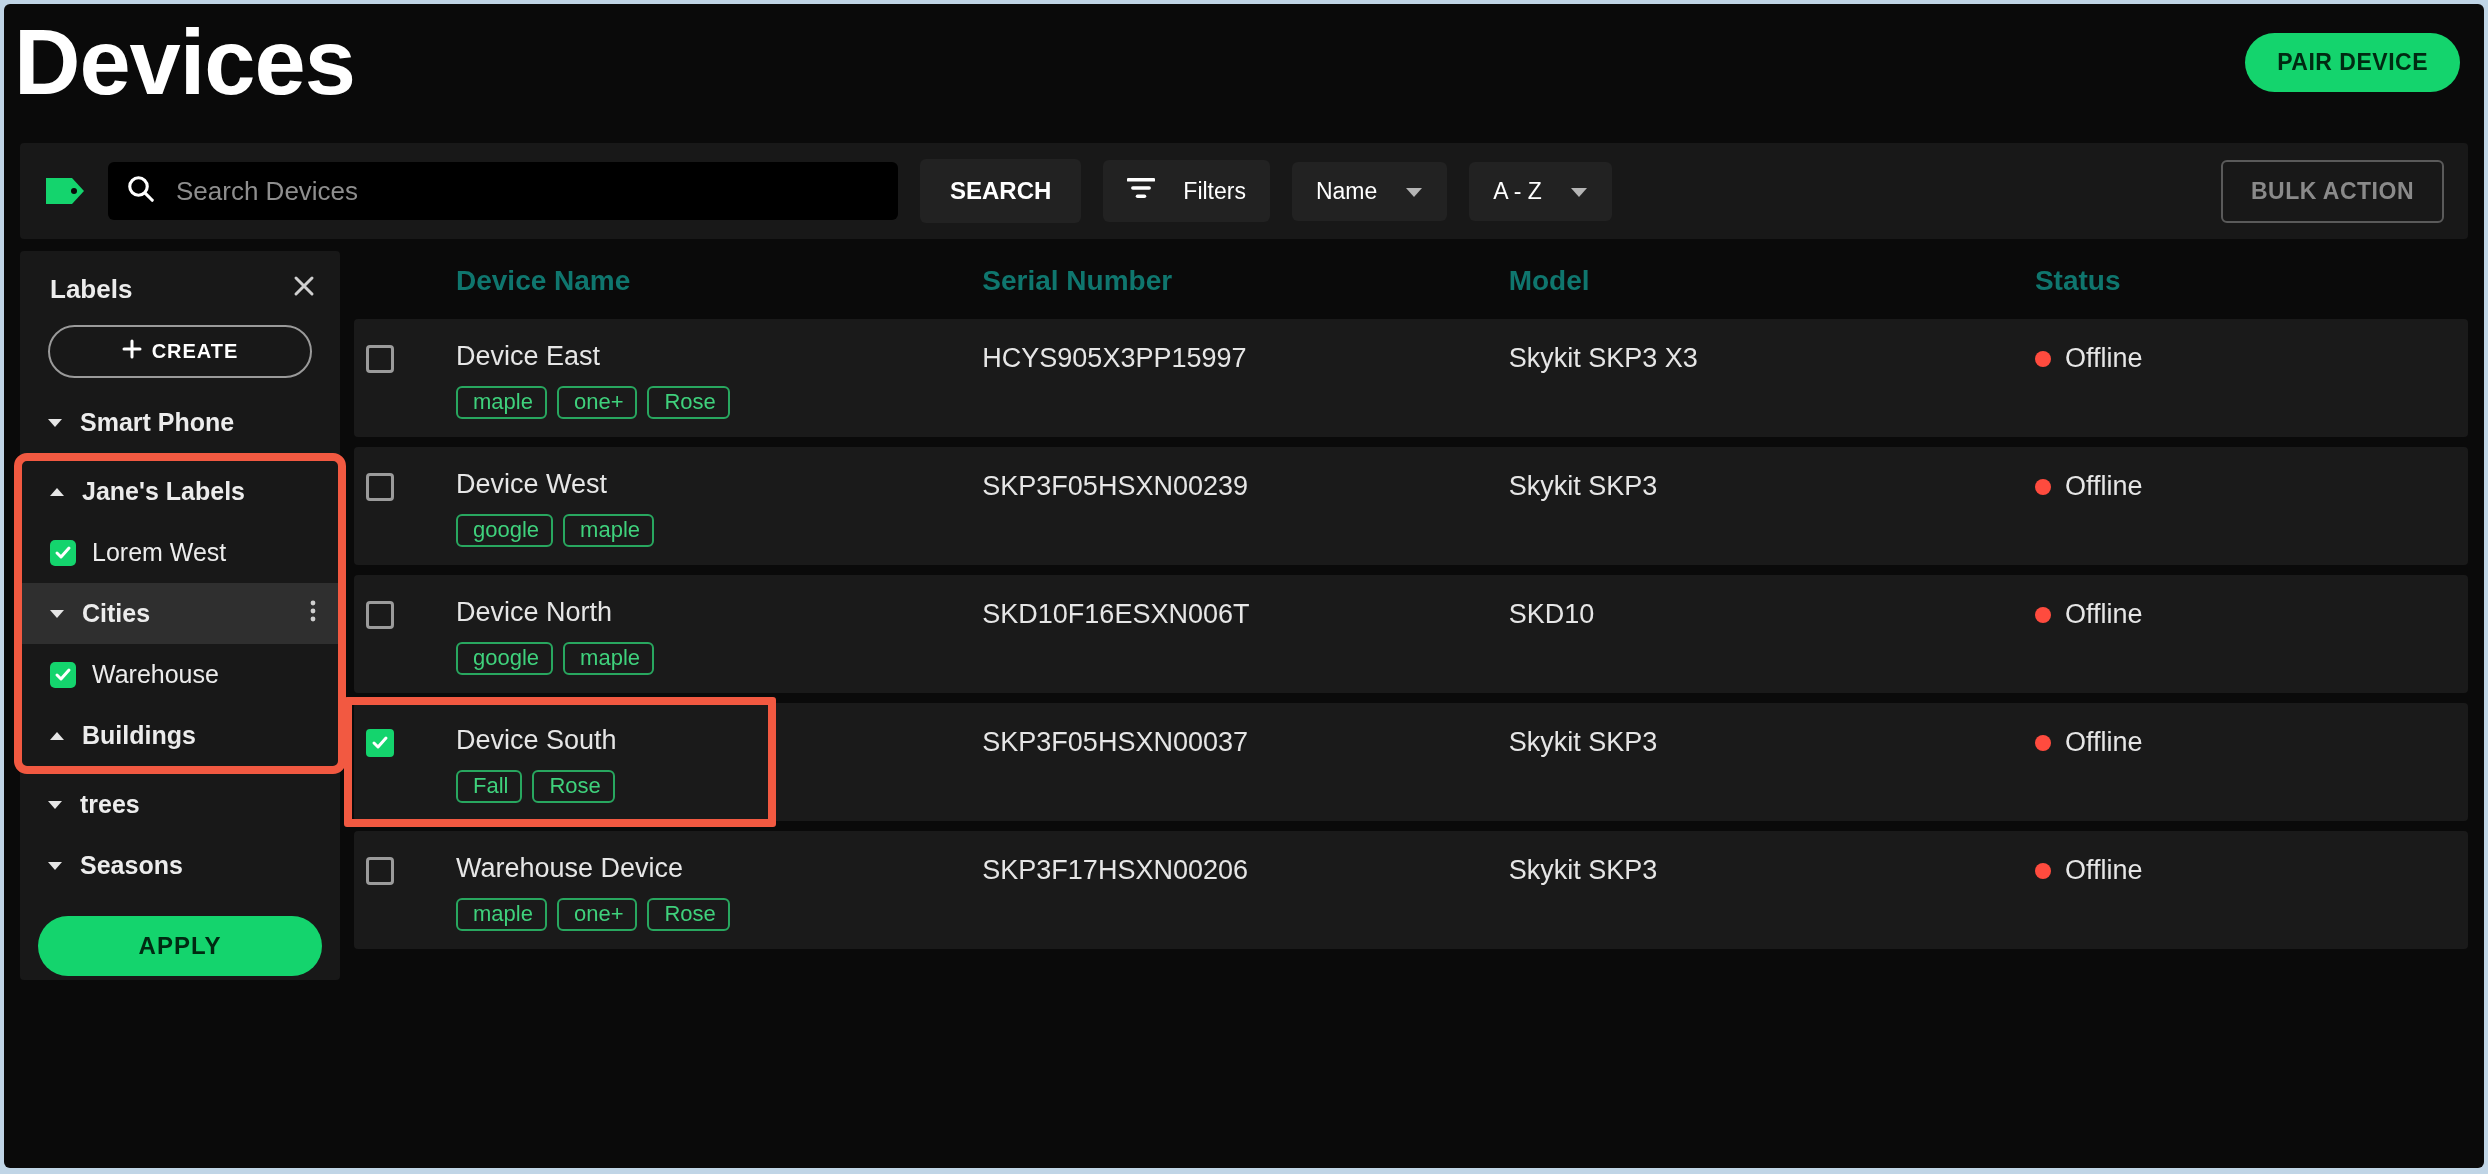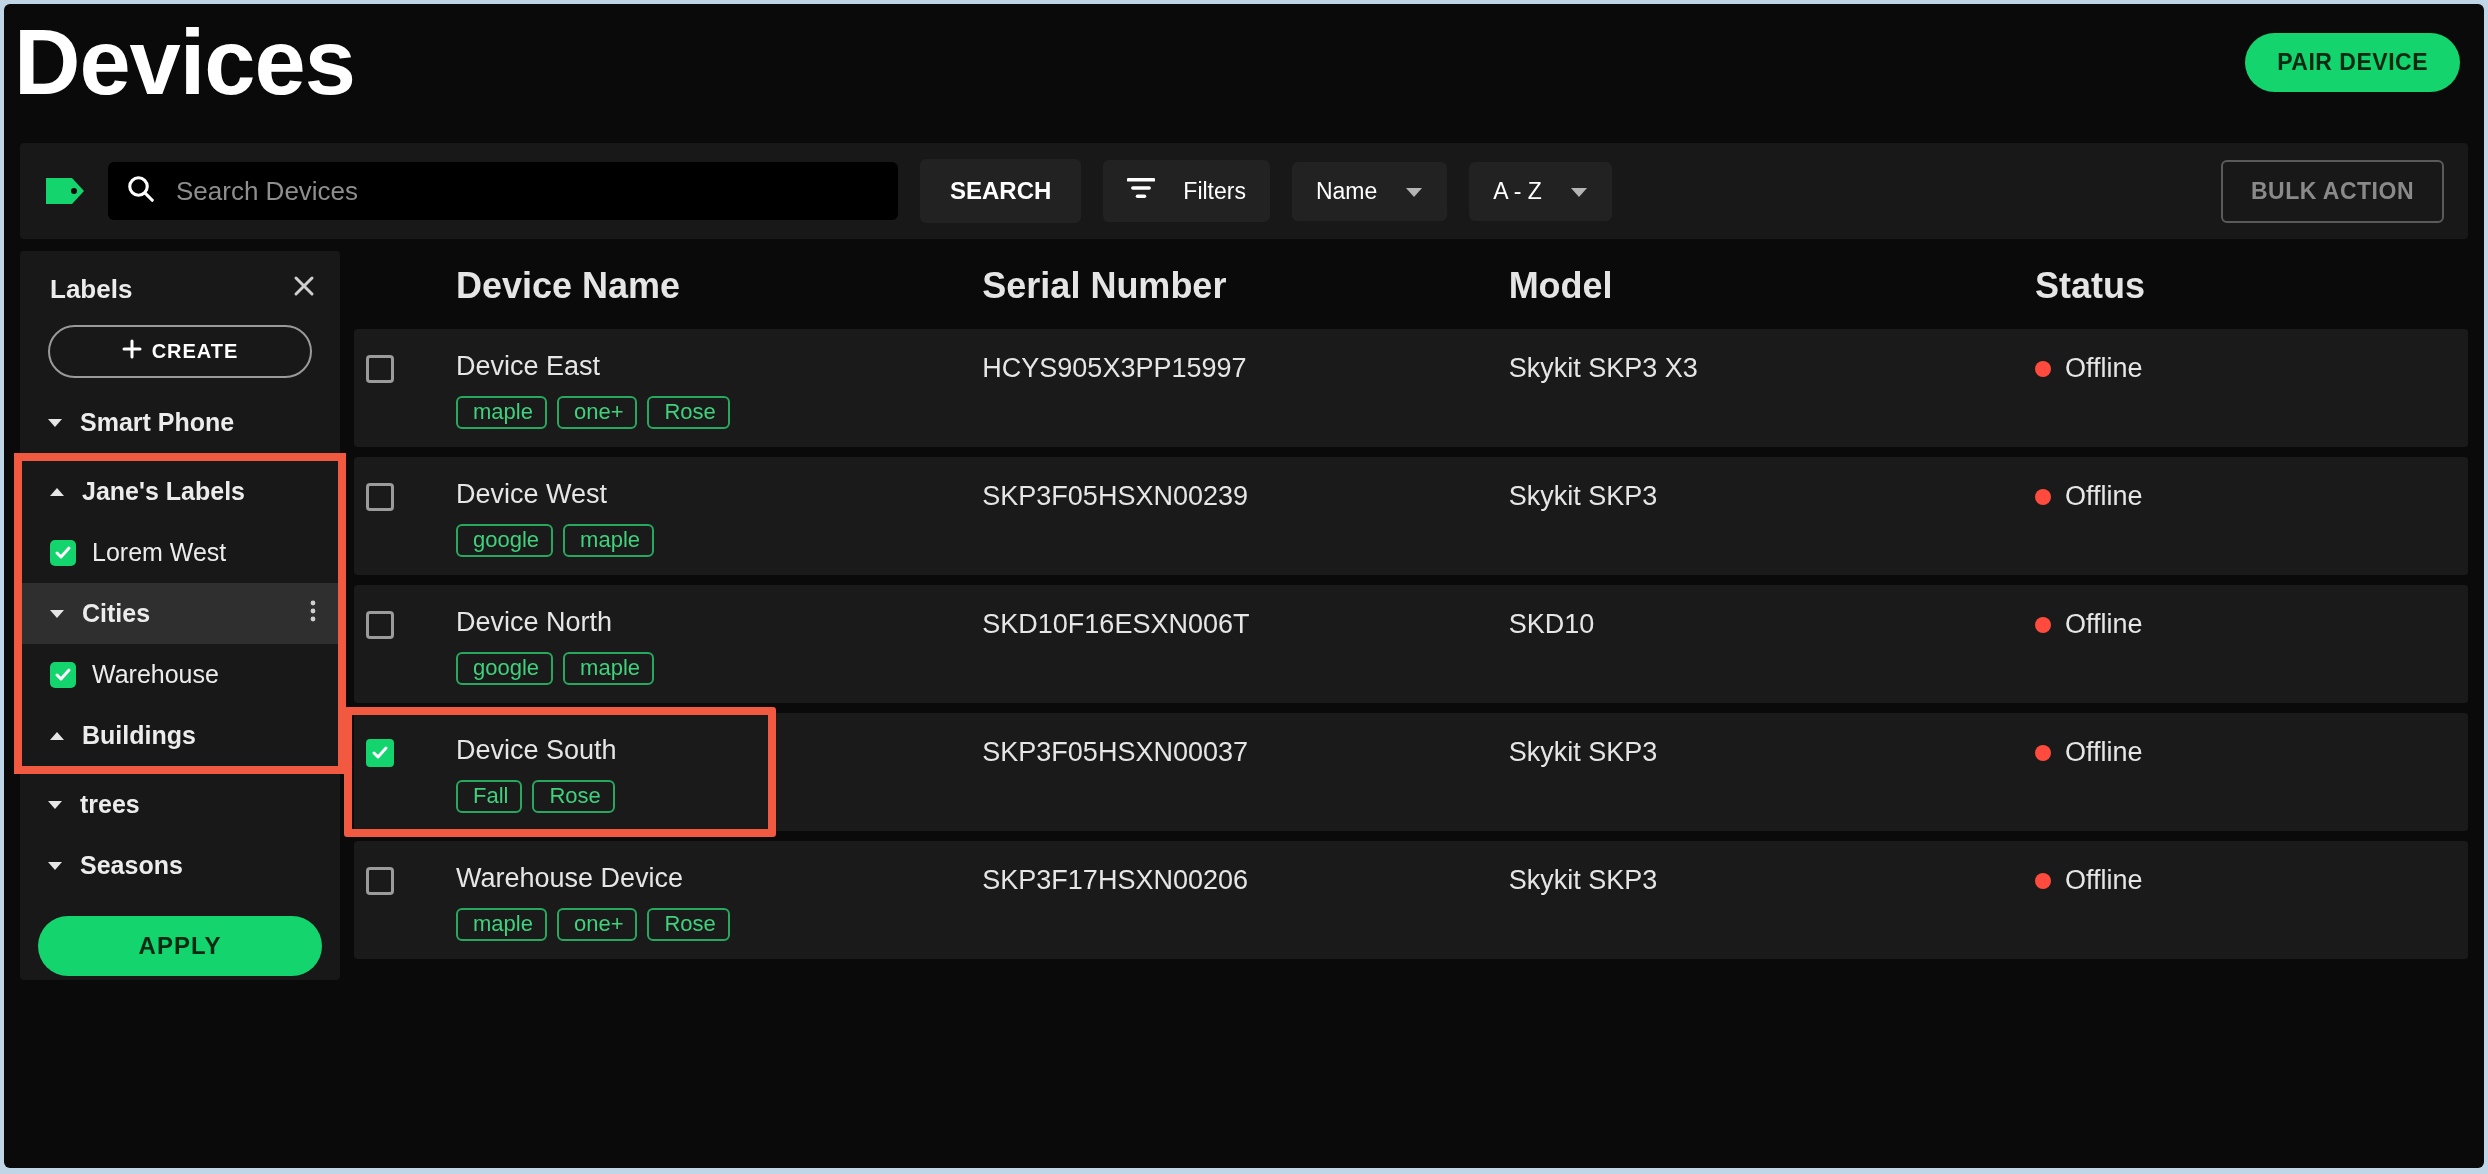--- a/index.html
+++ b/index.html
@@ -159,21 +159,21 @@
   .checkbox {
     width: 26px; height: 26px; border-radius: 5px;
     display: inline-flex; align-items: center; justify-content: center;
     flex-shrink: 0;
   }
   .checkbox.checked { background: var(--green); }
   .checkbox.checked svg path { stroke: #fff; }
   .highlight-box {
     position: relative;
     border: 8px solid var(--highlight);
-    border-radius: 0;
+    border-radius: 13px;
     margin-left: -6px; margin-right: -6px;
   }
   .apply-btn {
     position: absolute; left: 18px; bottom: 4px;
     width: calc(100% - 36px);
     background: var(--green);
     color: #002a12;
     border: none;
     font-size: 24px; font-weight: 800;
     padding: 16px 0;
@@ -183,23 +183,23 @@
   }
   
   .main {
     flex: 1;
     min-width: 0;
   }
   .thead {
     display: grid;
     grid-template-columns: 90px 1fr 1fr 1fr 0.8fr;
     padding: 14px 12px 22px 12px;
-    font-size: 36px;
+    font-size: 28px;
     font-weight: 700;
-    color: #e5e5e5;
+    color: #0f766e;
   }
   .thead .spacer-cell {}
   .rows { display: flex; flex-direction: column; gap: 10px; }
   .row {
     display: grid;
     grid-template-columns: 90px 1fr 1fr 1fr 0.8fr;
     align-items: start;
     background: var(--row);
     border-radius: 4px;
     padding: 22px 12px 18px 12px;

